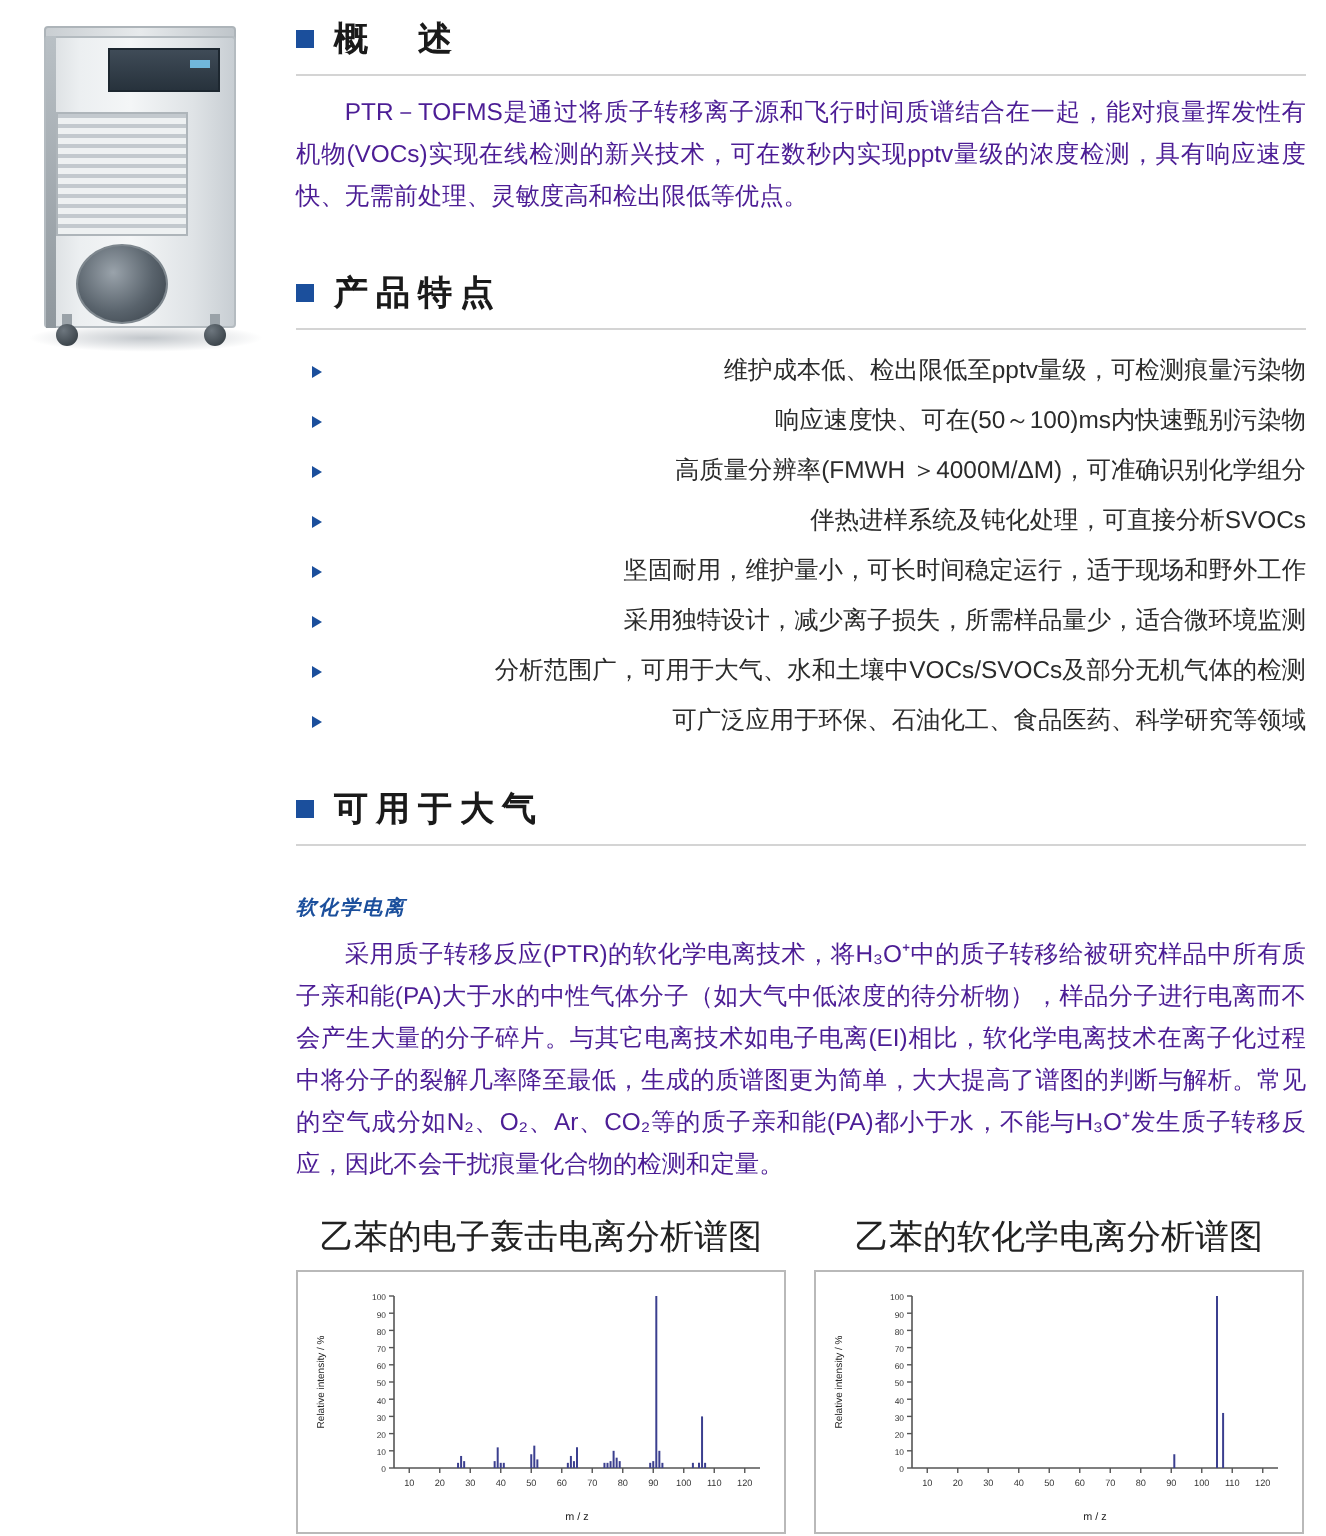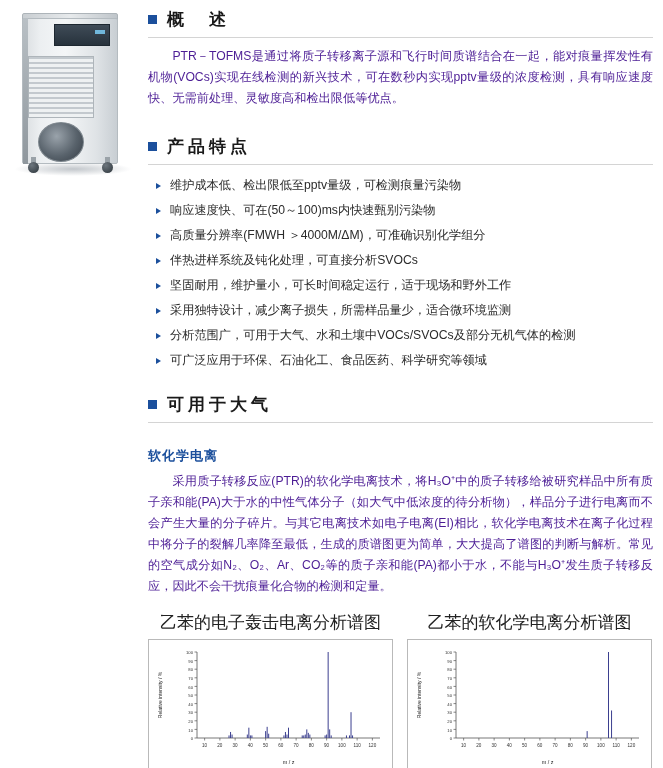--- a/index.html
+++ b/index.html
@@ -118,22 +118,22 @@
   ul.feat li:before {
     content: "";
     position: absolute; left: -14px; top: 10px;
     width: 0; height: 0;
     border-left: 5px solid #1b4f9c;
     border-top: 3.5px solid transparent;
     border-bottom: 3.5px solid transparent;
   }
 
   .subhead {
-    font-size: 13px; font-weight: bold; color: #1b4f9c;
-    margin: 0 0 6px 0; letter-spacing: 1px;
+    font-size: 10px; font-weight: bold; color: #1b4f9c;
+    margin: 0 0 6px 0; letter-spacing: 1px; font-style: italic;
   }
 
   
   .charts {
     display: flex; gap: 14px; margin-top: 14px;
   }
   .chart-wrap { width: 245px; }
   .chart-title {
     text-align: center; font-size: 17px; color: #222;
     margin-bottom: 5px;
@@ -173,21 +173,21 @@
 
     <div class="blk" style="margin-top:8px;">
       <div class="section-head">
         <span class="sq"></span>
         <span class="section-title">概　述</span>
       </div>
       <div class="hrule"></div>
       <p class="para">PTR－TOFMS是通过将质子转移离子源和飞行时间质谱结合在一起，能对痕量挥发性有机物(VOCs)实现在线检测的新兴技术，可在数秒内实现pptv量级的浓度检测，具有响应速度快、无需前处理、灵敏度高和检出限低等优点。</p>
     </div>
 
-    <div class="blk" style="margin-top:26px;">
+    <div class="blk" style="margin-top:26px;text-align:right;">
       <div class="section-head">
         <span class="sq"></span>
         <span class="section-title">产品特点</span>
       </div>
       <div class="hrule"></div>
       <ul class="feat">
         <li>维护成本低、检出限低至pptv量级，可检测痕量污染物</li>
         <li>响应速度快、可在(50～100)ms内快速甄别污染物</li>
         <li>高质量分辨率(FMWH ＞4000M/ΔM)，可准确识别化学组分</li>
         <li>伴热进样系统及钝化处理，可直接分析SVOCs</li>

